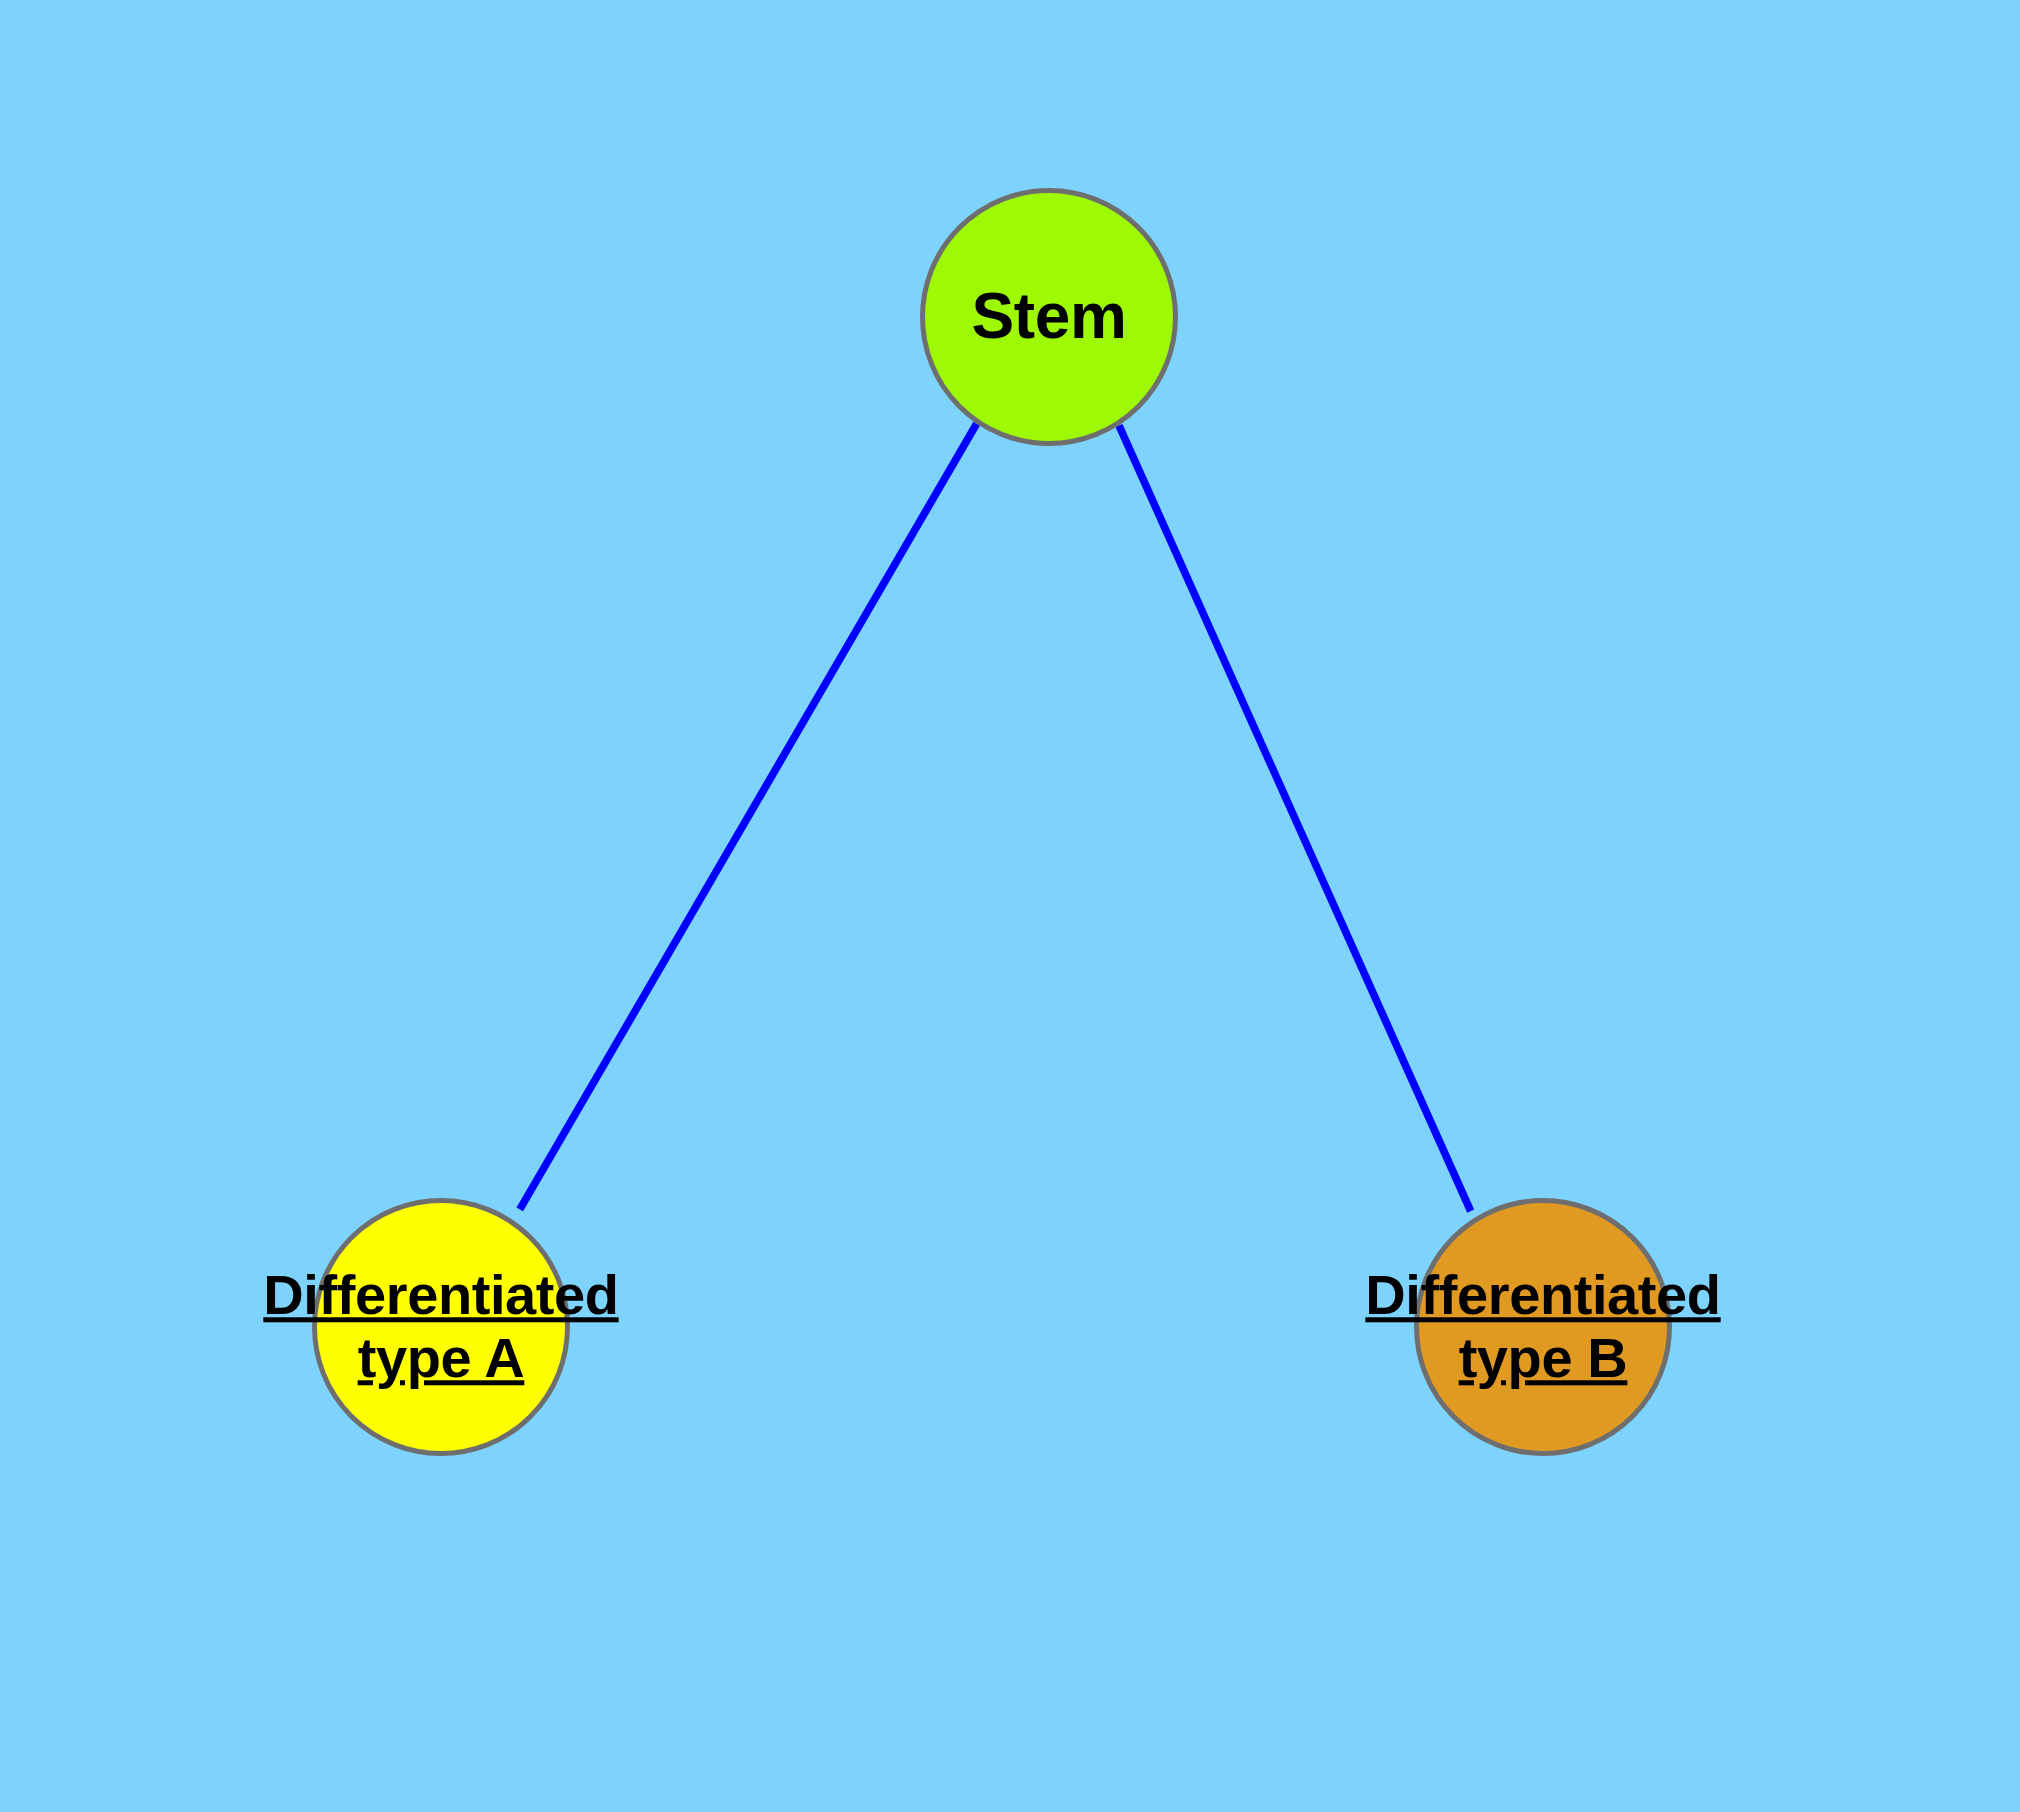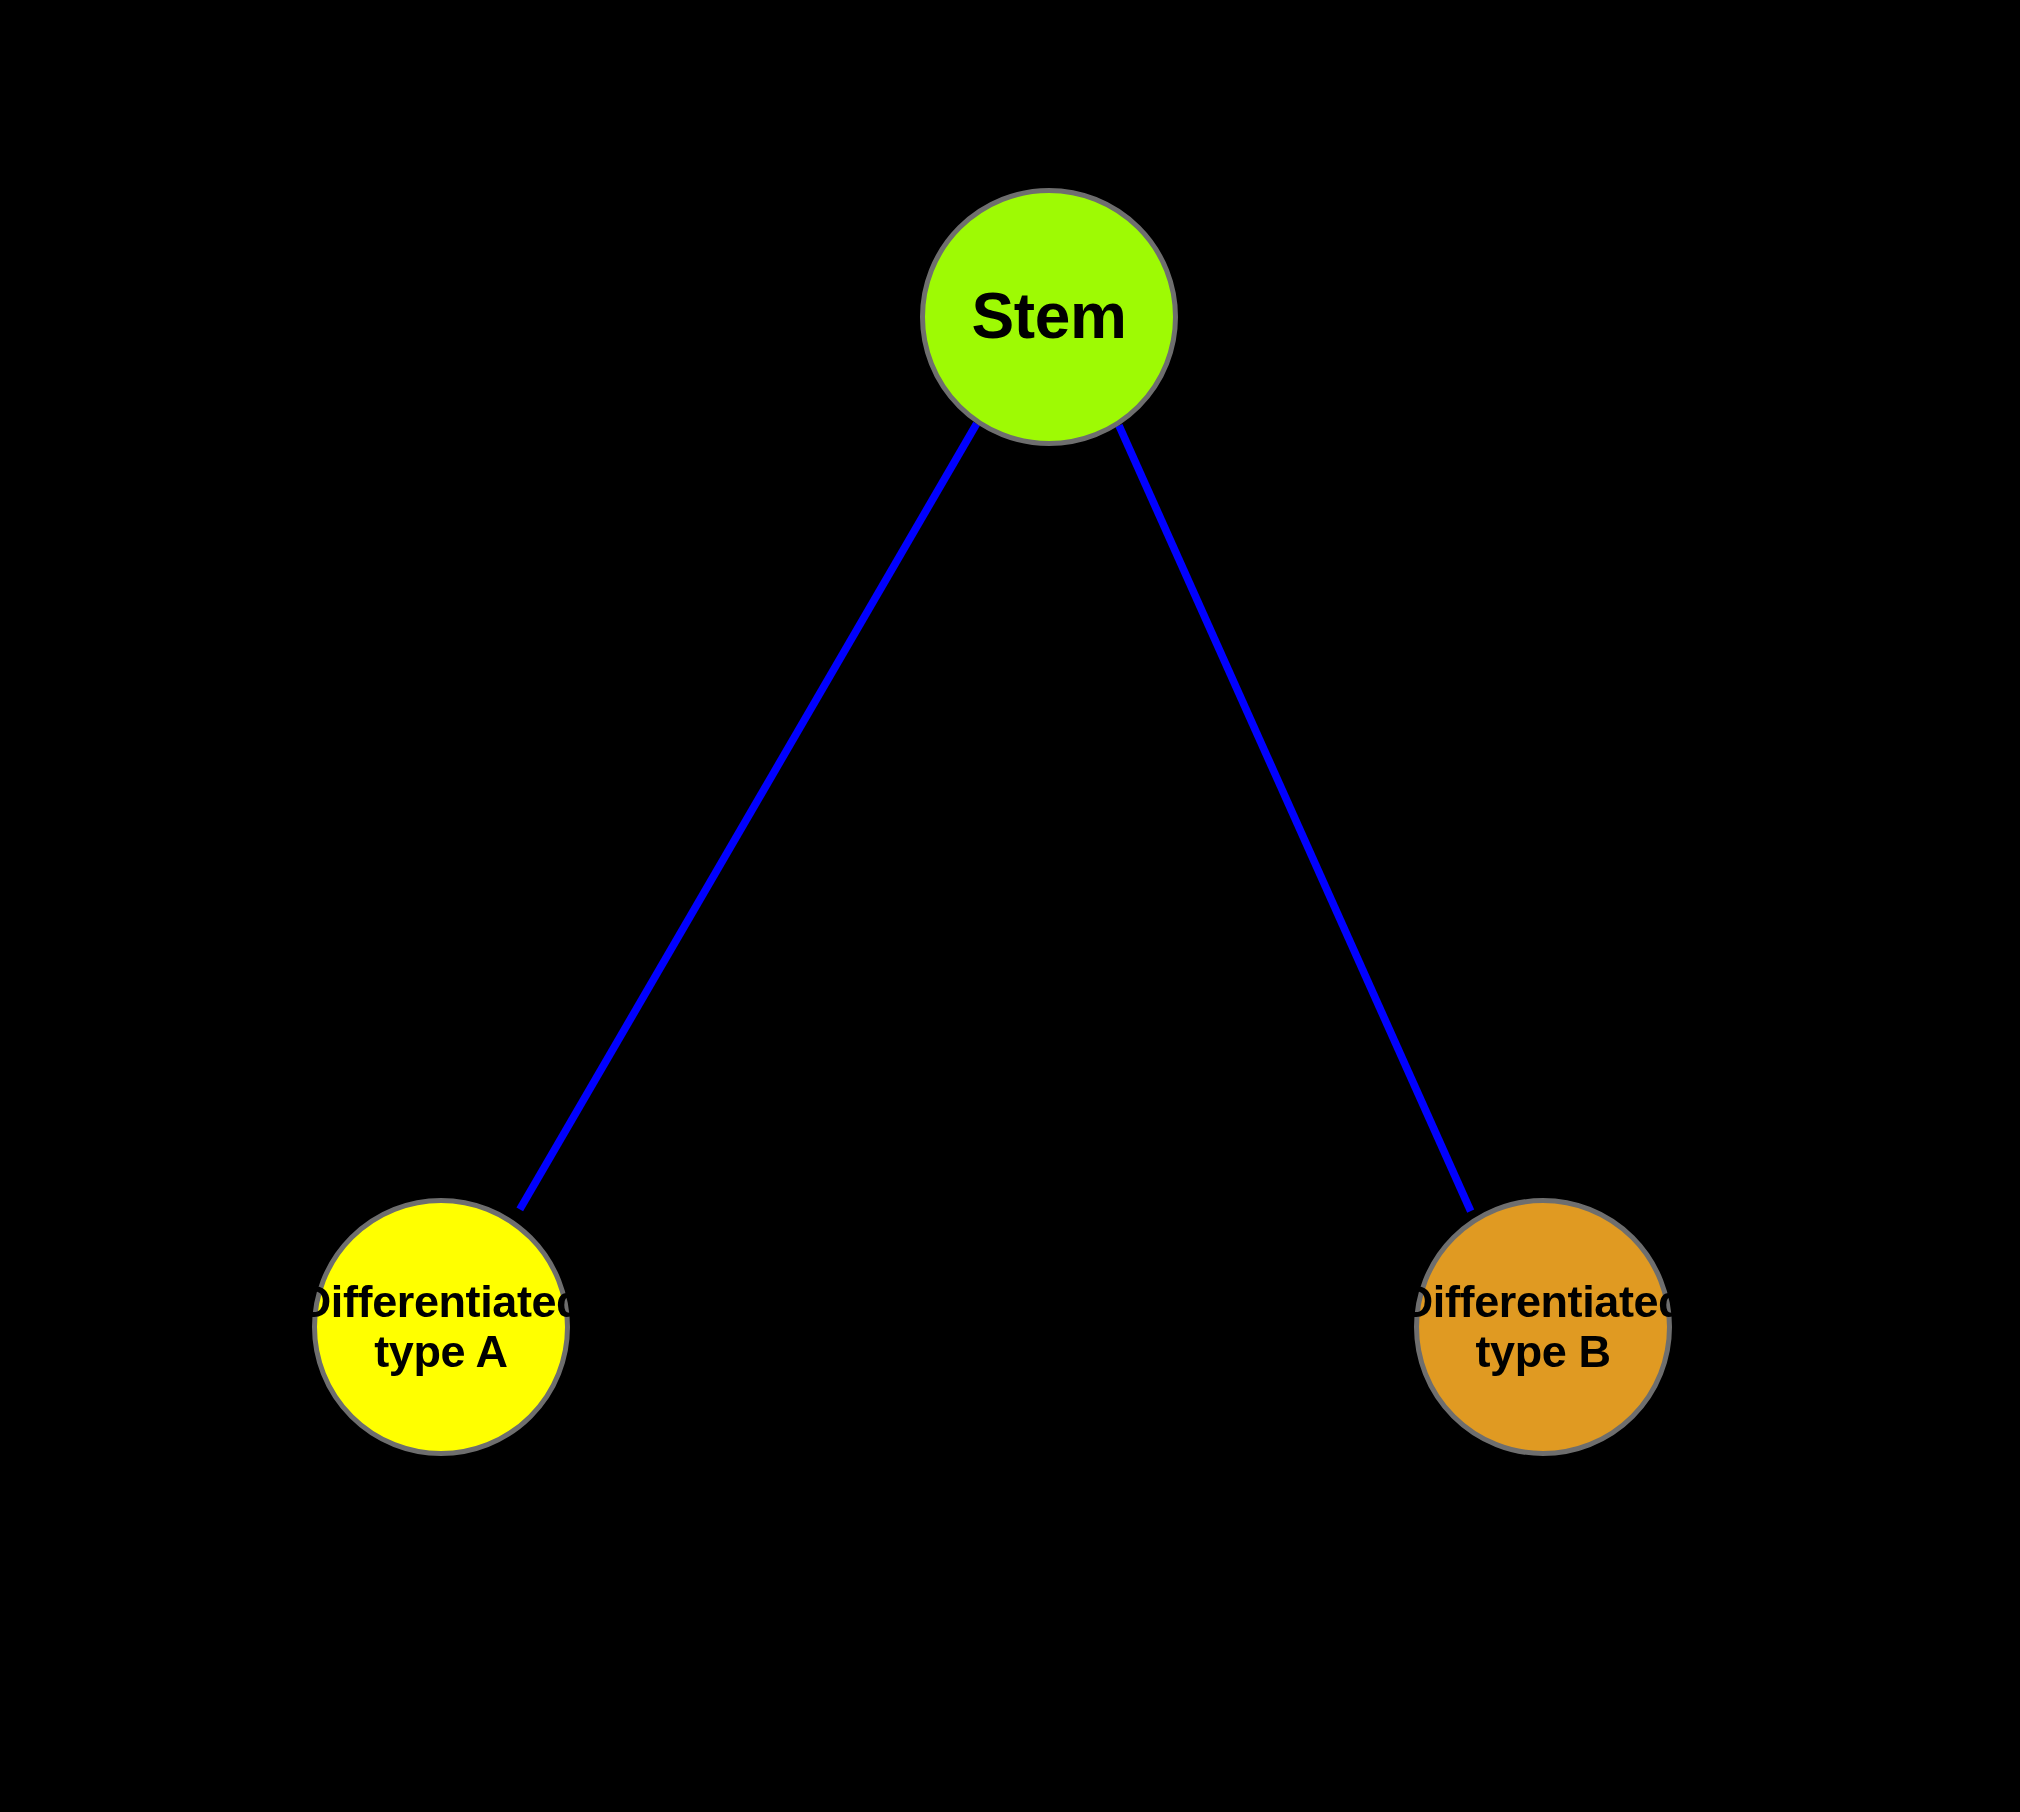--- a/index.html
+++ b/index.html
@@ -39,26 +39,26 @@
     white-space: pre;
     text-align: center;
     color: #000000;
     font-weight: bold;
     font-family: "Liberation Sans", sans-serif;
     line-height: 1.12;
     letter-spacing: -0.4px;
     pointer-events: none;
   }
   .label-stem   { font-size: 64px; }
-  .label-branch { font-size: 45px; }
+  .label-branch { font-size: 56px; text-decoration: underline; }
 </style>
 </head>
 <body>
 
-<div id="graph-canvas" style="background: #000000;">
+<div id="graph-canvas" style="background: #7dd3fc;">
 
   <svg id="edge-layer" viewBox="0 0 2384 2138" xmlns="http://www.w3.org/2000/svg">
     <line x1="1152" y1="500" x2="613" y2="1427" stroke="#0000ff" stroke-width="9" stroke-linecap="butt" id="edge-0"></line>
     <line x1="1320" y1="502" x2="1735" y2="1429" stroke="#0000ff" stroke-width="9" stroke-linecap="butt" id="edge-1"></line>
   </svg>
 
   <div class="node" id="node-0" style="width: 258px; height: 258px; left: 920px; top: 188px; background: rgb(158, 250, 4); border-color: rgb(110, 110, 110);">
     <div class="node-label label-stem" style="color: rgb(0, 0, 0);">Stem</div>
   </div>
 

